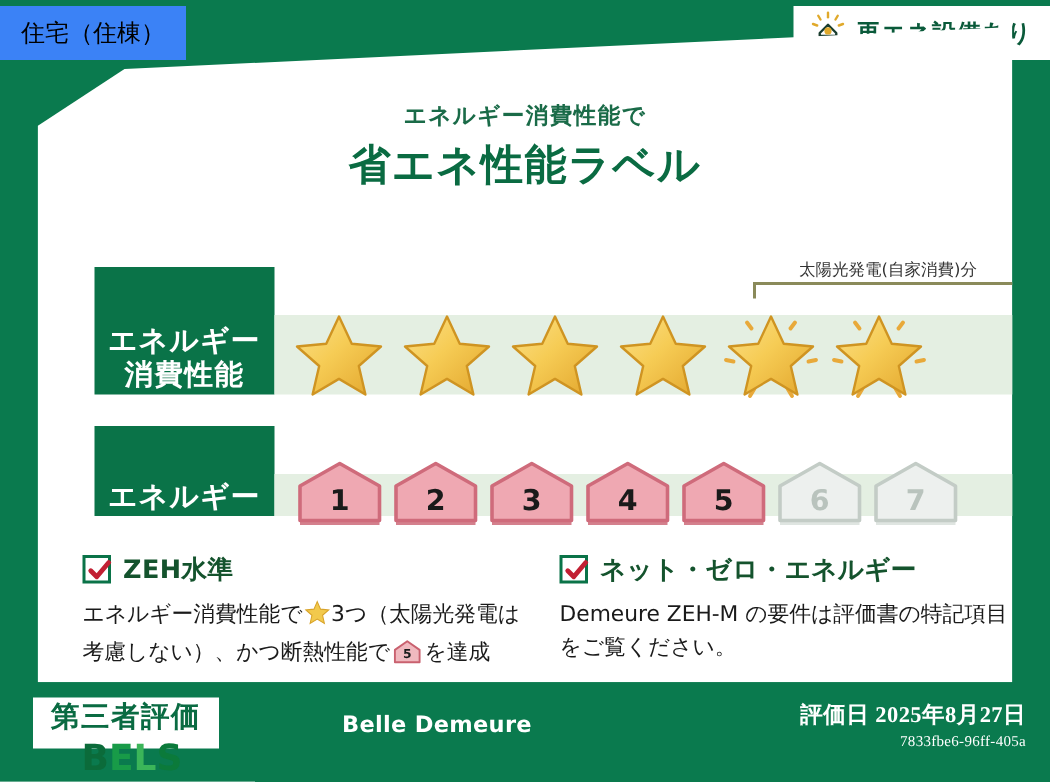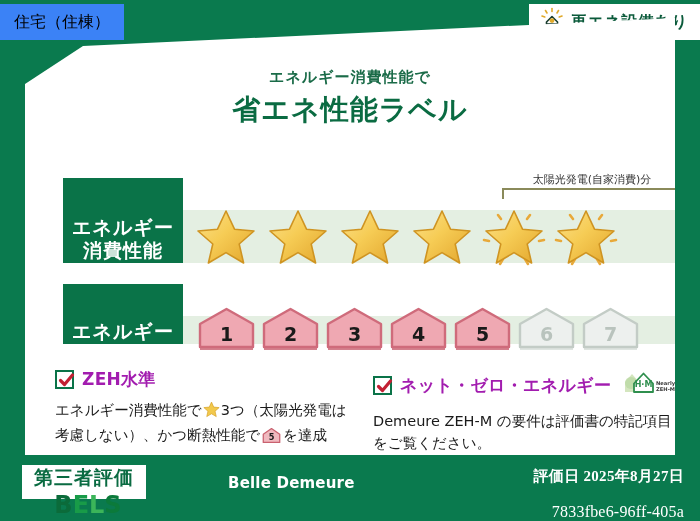--- a/index.html
+++ b/index.html
@@ -92,21 +92,21 @@
     display:flex;gap:18px;
   }
   .info-col{width:300px;position:relative;}
   .info-head{display:flex;align-items:center;gap:8px;}
   .chk-box{
     width:19px;height:19px;border:2px solid #0a7348;background:#fff;
     flex:none;position:relative;box-sizing:border-box;
   }
   .chk-mark{position:absolute;left:1px;top:0px;}
   .info-title{
-    font-size:17px;font-weight:bold;color:#a21caf;letter-spacing:.3px;
+    font-size:17px;font-weight:bold;color:#14532d;letter-spacing:.3px;
     white-space:nowrap;
   }
   .zehm-logo{margin-left:2px;flex:none;}
   .info-text{
     margin-top:8px;font-size:14.5px;color:#1a1a1a;line-height:1.55;
   }
   .inline-star{vertical-align:-3px;margin:0 1px;}
   .inline-ins{vertical-align:-4px;margin:0 2px;}
   
   #footer{
@@ -121,21 +121,21 @@
   #bels-mark .b1{color:#0b6b3a;}
   #bels-mark .b2{color:#189b48;}
   #bels-mark .b3{color:#3bb559;}
   #bels-mark .b4{color:#0b7a3a;}
   #belle-demeure{
     position:absolute;left:228px;top:19px;
     font-size:15px;color:#ffffff;font-weight:bold;letter-spacing:.2px;
   }
   #eval-block{position:absolute;right:16px;top:12px;text-align:right;font-family:Liberation Serif, serif;}
   #eval-date{font-size:15px;color:#ffffff;font-weight:bold;letter-spacing:.3px;}
-  #eval-id{font-size:16px;color:#ffffff;margin-top:17px;letter-spacing:.2px;}
+  #eval-id{font-size:10px;color:#ffffff;margin-top:3px;letter-spacing:.2px;}
 </style>
 </head>
 <body>
 
 <div id="header-band">
   <div id="type-tab">
     <span>住宅（住棟）</span>
   </div>
   <div id="renew-badge">
     <span>
@@ -328,30 +328,20 @@
     </div>
 
     <div class="info-col">
       <div class="info-head">
         <span class="chk-box">
           <svg class="chk-mark" width="17" height="17" viewBox="0 0 17 17">
             <path d="M2.5 8.5 L6.5 12.5 L14.5 3" fill="none" stroke="#c22033" stroke-width="3.2" stroke-linecap="round" stroke-linejoin="round"></path>
           </svg>
         </span>
         <span class="info-title">ネット・ゼロ・エネルギー</span>
-        <span class="zehm-logo">
-          <svg width="54" height="30" viewBox="0 0 54 30">
-            <path d="M4 14 L11 6 L18 14 L18 24 L4 24 Z" fill="#cfe3b8" opacity="0.9"></path>
-            <circle cx="10" cy="15" r="6" fill="#bcd9a6" opacity="0.85"></circle>
-            <path d="M13 15.5 L22.5 5.5 L32 15.5 L32 24 L13 24 Z" fill="#ffffff" stroke="#2f8f4e" stroke-width="1.8" stroke-linejoin="round"></path>
-            <text x="22.5" y="18.5" font-size="8" font-weight="bold" fill="#2f8f4e" text-anchor="middle" font-family="DejaVu Sans, sans-serif">H·M</text>
-            <text x="35" y="17" font-size="5.2" font-weight="bold" fill="#3a3a3a" font-family="DejaVu Sans, sans-serif">Nearly</text>
-            <text x="35" y="23" font-size="5.2" font-weight="bold" fill="#3a3a3a" font-family="DejaVu Sans, sans-serif">ZEH-M</text>
-          </svg>
-        </span>
       </div>
       <div class="info-text">Demeure ZEH-M の要件は評価書の特記項目をご覧ください。</div>
     </div>
 
   </div>
 </div>
 
 <div id="footer">
   <div id="bels-box">
     <span id="bels-jp">第三者評価</span>

